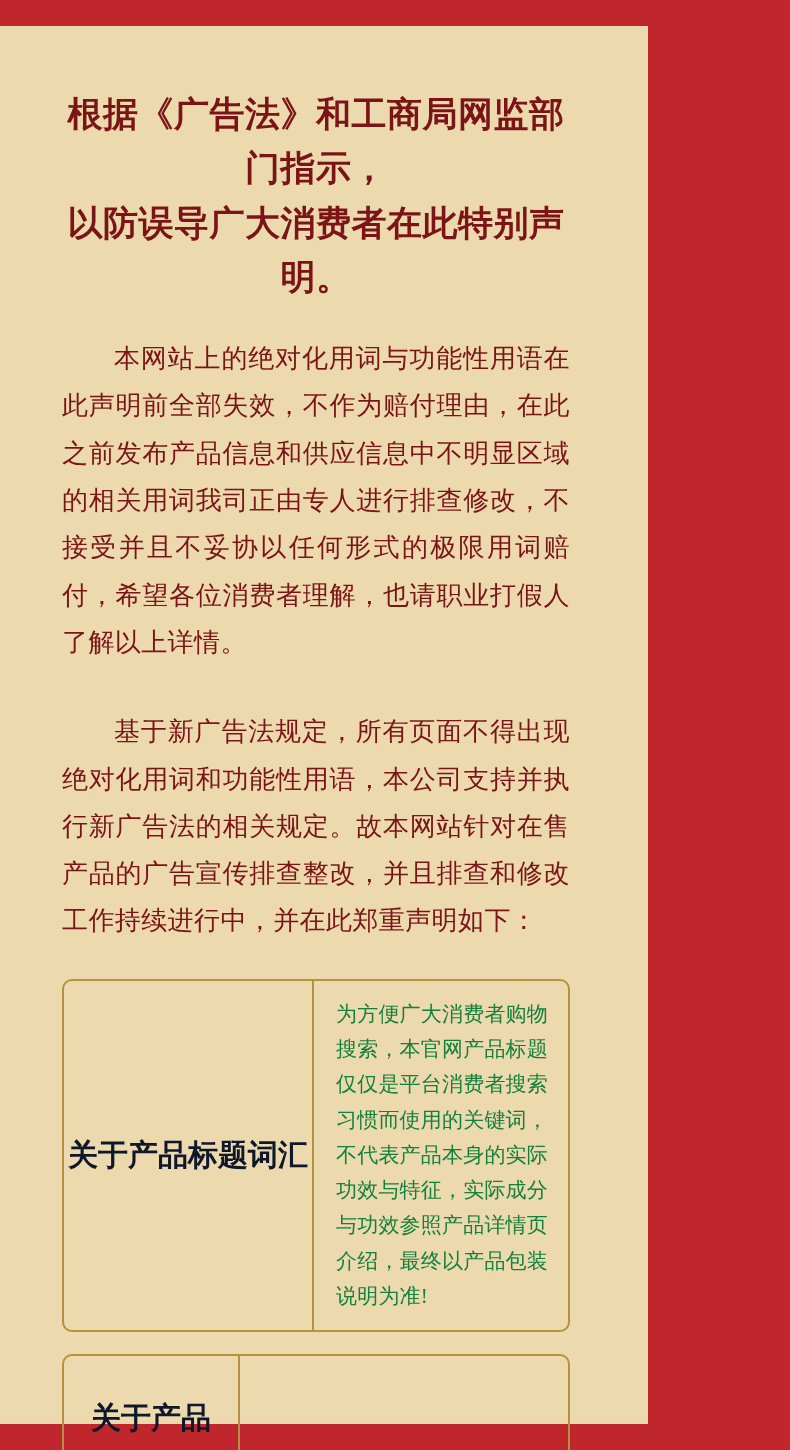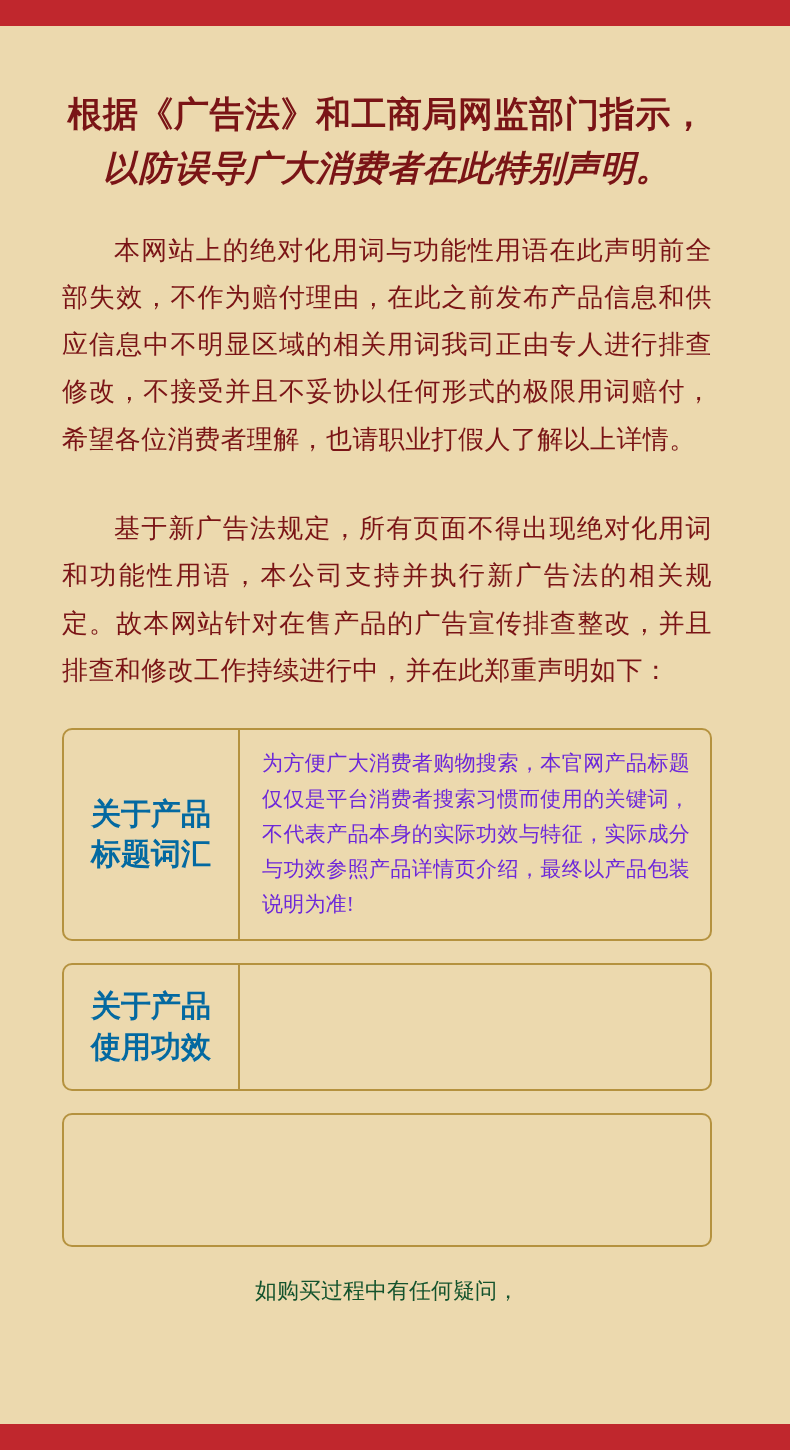--- a/index.html
+++ b/index.html
@@ -16,39 +16,38 @@
   .page {
     position: relative;
     width: 790px;
     height: 1450px;
     box-sizing: border-box;
     background: #c0272d;
     padding: 26px 0 26px 0;
   }
   .sheet {
     position: relative;
-    width: 790px;
+    width: 648px;
     height: 1398px;
     background: #ecd9ae;
     box-sizing: border-box;
     padding: 44px 78px 10px 62px;
   }
   
   .headline {
     color: #7a1416;
     font-weight: bold;
     font-size: 35px;
     line-height: 1.55;
     text-align: center;
     letter-spacing: 0.5px;
     margin: 18px 0 30px 0;
   }
   .headline .l2 {
     display: block;
-    font-style: italic;
   }
   
   .para {
     color: #7a1416;
     font-size: 26px;
     line-height: 1.82;
     text-align: justify;
     text-indent: 52px;
     letter-spacing: 0.4px;
     margin: 0 0 34px 0;
@@ -66,42 +65,42 @@
     display: flex;
     align-items: stretch;
     margin-bottom: 22px;
     background: transparent;
     min-height: 150px;
     box-sizing: border-box;
   }
   .box .label {
     flex: 0 0 176px;
     display: flex;
-    flex-direction: column;
+    flex-direction: row;
     justify-content: center;
     align-items: center;
-    color: #0369a1;
+    color: #0f172a;
     font-weight: bold;
     font-size: 30px;
     line-height: 1.35;
     border-right: 2px solid #b5923f;
     padding: 8px 4px;
     box-sizing: border-box;
     text-align: center;
   }
   .box .label span {
     display: block;
     white-space: nowrap;
   }
   .box .body {
     flex: 1 1 auto;
     display: flex;
     align-items: center;
     padding: 16px 20px 16px 22px;
-    color: #6d28d9;
+    color: #15803d;
     font-size: 21px;
     line-height: 1.68;
     text-align: justify;
     letter-spacing: 0.2px;
     box-sizing: border-box;
   }
   .box.b2 { min-height: 128px; }
   .box.b3 { min-height: 134px; }
   
   .footer {
@@ -133,21 +132,20 @@
         <div class="label">
           <span>关于产品</span>
           <span>标题词汇</span>
         </div>
         <div class="body">为方便广大消费者购物搜索，本官网产品标题仅仅是平台消费者搜索习惯而使用的关键词，不代表产品本身的实际功效与特征，实际成分与功效参照产品详情页介绍，最终以产品包装说明为准!</div>
       </div>
 
       <div class="box b2">
         <div class="label">
           <span>关于产品</span>
-          <span>使用功效</span>
         </div>
       </div>
 
       <div class="box b3">
       </div>
 
     </div>
 
     <div class="footer">
       <span>如购买过程中有任何疑问，</span>

